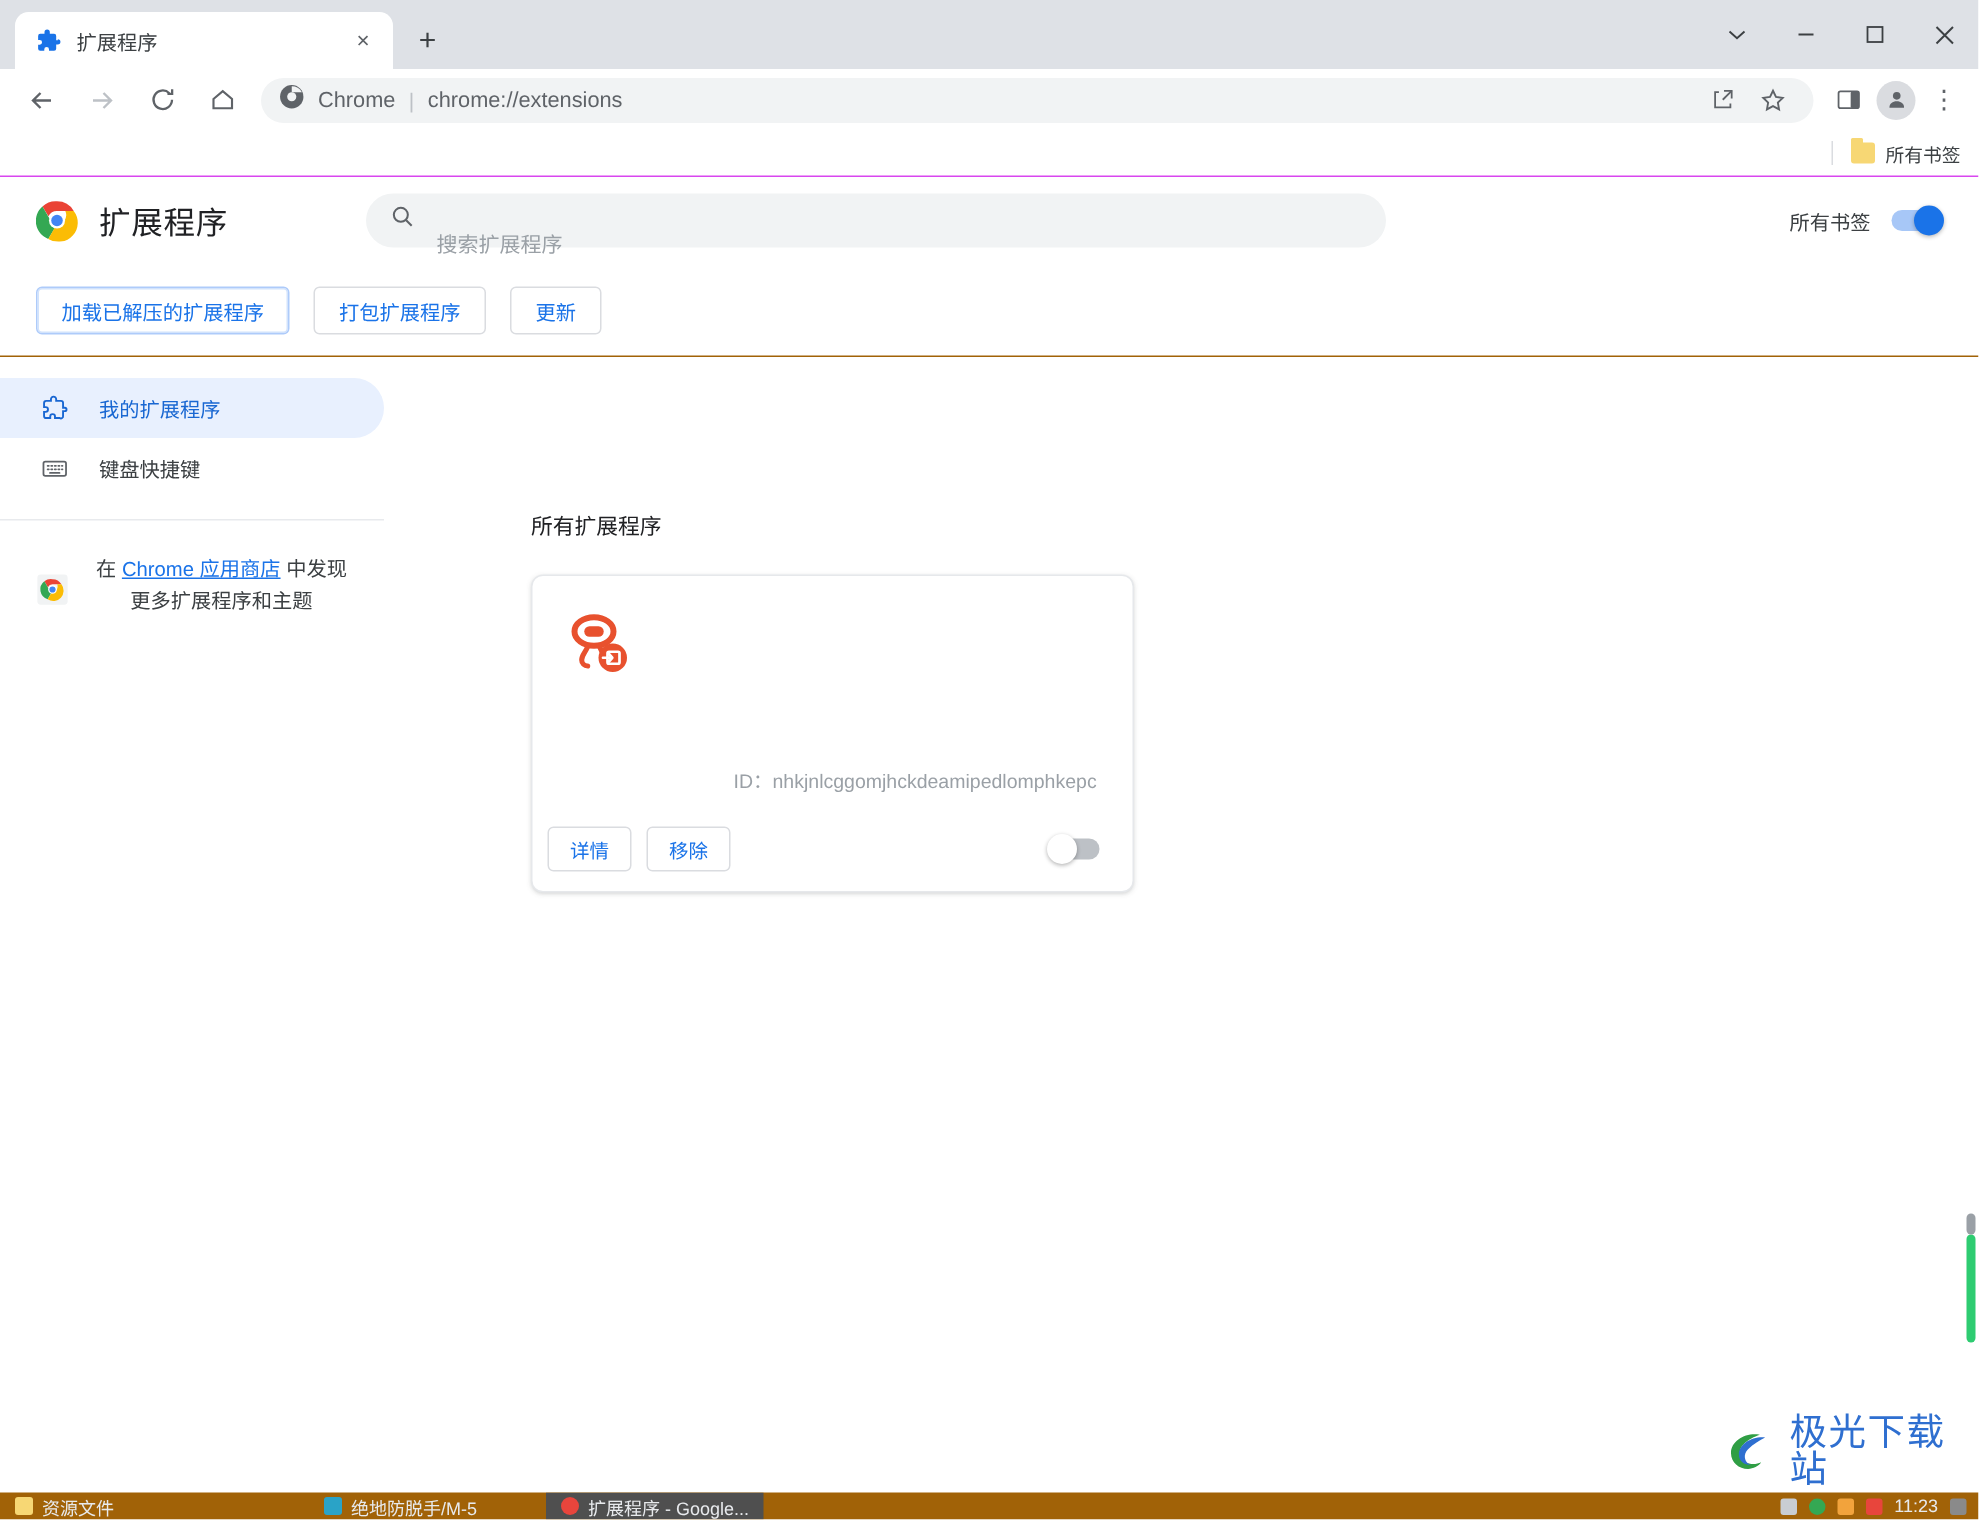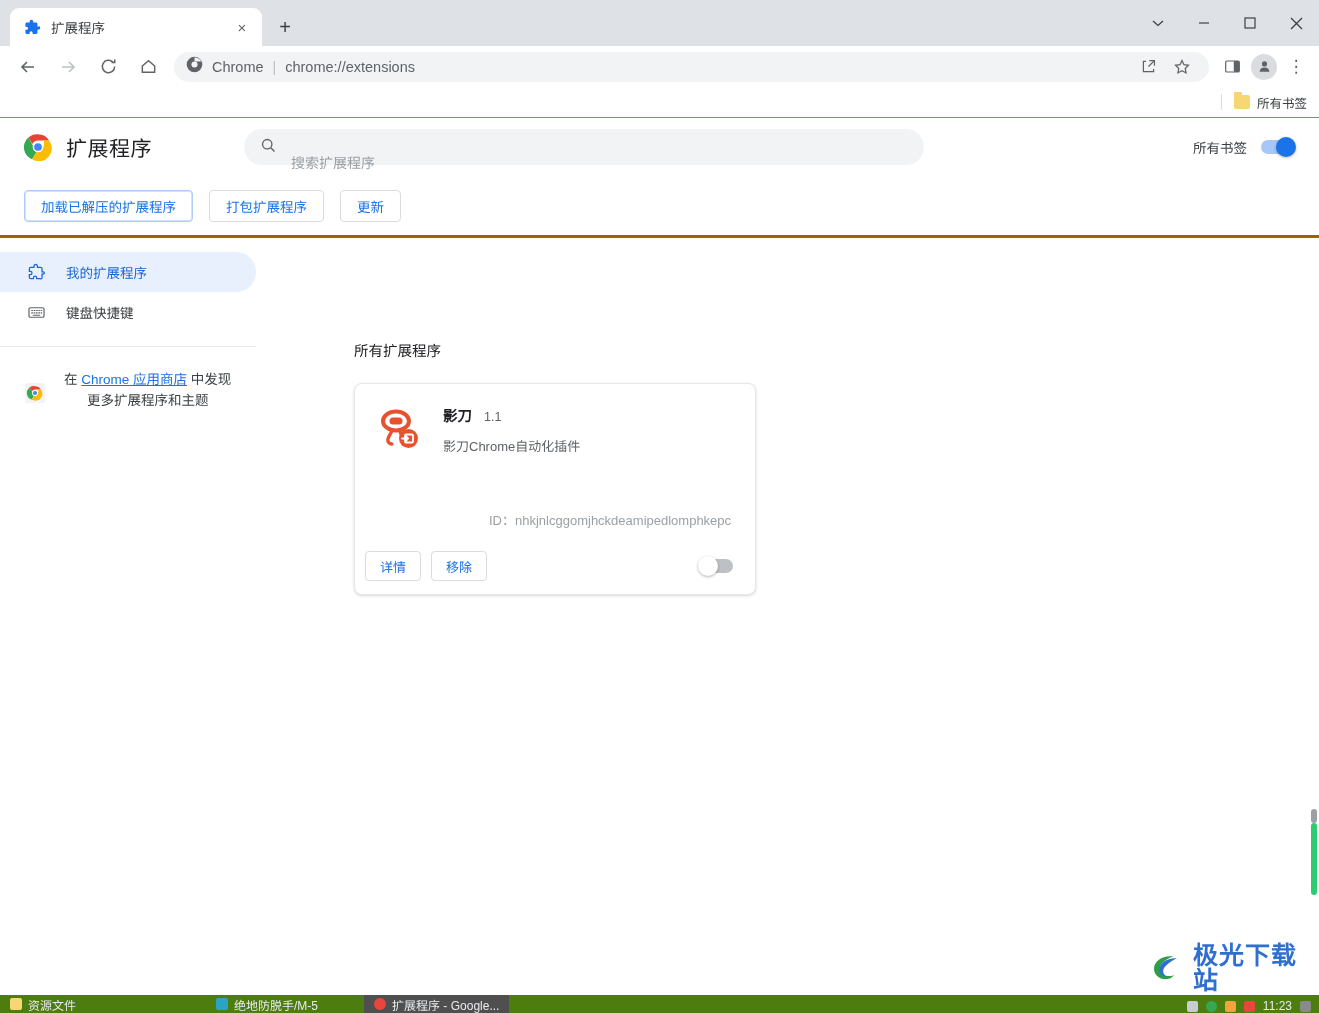--- a/index.html
+++ b/index.html
@@ -115,21 +115,21 @@
   .switch {
     width: 34px; height: 14px; border-radius: 7px; background: #a7c7f7; position: relative;
   }
   .switch .knob {
     position: absolute; top: -3px; right: -1px; width: 20px; height: 20px;
     border-radius: 50%; background: #1a73e8; box-shadow: 0 1px 3px rgba(0,0,0,.28);
   }
 
   .ext-actions {
     height: 62px; display: flex; align-items: center; padding: 0 24px; gap: 16px;
-    border-bottom: 3px solid #a16207;
+    border-bottom: 1px solid #a16207;
   }
   .btn {
     height: 32px; padding: 0 16px; border-radius: 4px; background: #fff;
     font-size: 13.5px; color: #1a73e8; border: 1px solid #dadce0;
     display: flex; align-items: center; justify-content: center; cursor: pointer;
     font-family: inherit;
   }
   .btn.primary { border-color: #aecbfa; box-shadow: 0 0 0 1px #d2e3fc inset; }
 
   .body-split { display: flex; height: 757px; }
@@ -198,30 +198,30 @@
     background: #9aa0a6; border-radius: 3px;
   }
 
   
   .watermark {
     position: absolute; right: 8px; bottom: 20px; width: 164px; height: 48px;
     display: flex; align-items: center; gap: 4px; pointer-events: none;
   }
   .wm-text { display: flex; flex-direction: column; line-height: 1; }
   .wm-main {
-    font-size: 25px; font-weight: 700; color: #2f6fd0; letter-spacing: 1px; margin-top: 16px;
+    font-size: 25px; font-weight: 400; color: #2f6fd0; letter-spacing: 1px; margin-top: 16px;
   }
   .wm-sub {
     font-size: 16px; font-weight: 700; color: #2f9e44; letter-spacing: .5px; margin-top: 2px;
   }
 
   
   .taskbar {
     position: absolute; left: 0; bottom: 0; width: 1319px; height: 18px;
-    background: #4d7c0f; display: flex; align-items: flex-end; overflow: hidden; margin-top: 16px;
+    background: #a16207; display: flex; align-items: center; overflow: hidden; margin-top: 16px;
   }
   .tb-item {
     height: 18px; display: flex; align-items: center; gap: 6px; padding: 0 10px;
     font-size: 12px; color: #e8eaed; white-space: nowrap;
   }
   .tb-item.active { background: #4f4f4f; }
   .tb-sq { width: 12px; height: 12px; border-radius: 2px; flex: 0 0 12px; }
   .tray {
     margin-left: auto; display: flex; align-items: center; gap: 8px; padding-right: 8px;
     font-size: 12px; color: #e8eaed;
@@ -431,27 +431,20 @@
               <svg viewBox="0 0 48 48" width="48" height="48">
                 <ellipse cx="21" cy="15" rx="13" ry="9.5" fill="none" stroke="#e8512e" stroke-width="4"></ellipse>
                 <rect x="14.5" y="11.5" width="13" height="7" rx="3.5" fill="#e8512e"></rect>
                 <path d="M17 24.5c-1.5 4.5-4.2 6-4.2 9.5 0 2.3 1.8 4 4 4" fill="none" stroke="#e8512e" stroke-width="3.4" stroke-linecap="round"></path>
                 <path d="M24.5 24.5c1.2 3.6 3.2 5.2 3.2 8.2" fill="none" stroke="#e8512e" stroke-width="3.4" stroke-linecap="round"></path>
                 <circle cx="33.5" cy="32.5" r="9.5" fill="#e8512e"></circle>
                 <rect x="30" y="28.5" width="8" height="8" rx="1" fill="none" stroke="#fff" stroke-width="1.8"></rect>
                 <path d="M27 32.5h6M31 30l2.2 2.5L31 35" fill="none" stroke="#fff" stroke-width="1.8" stroke-linecap="round" stroke-linejoin="round"></path>
               </svg>
             </span>
-            <div>
-              <div class="card-name-row">
-                <span class="card-name">影刀</span>
-                <span class="card-version">1.1</span>
-              </div>
-              <div class="card-desc">影刀Chrome自动化插件</div>
-            </div>
           </div>
 
           <div class="card-id">
             <span>ID：</span><span>nhkjnlcggomjhckdeamipedlomphkepc</span>
           </div>
 
           <div class="card-footer">
             <button class="card-btn">详情</button>
             <button class="card-btn">移除</button>
             <span class="switch-off">

